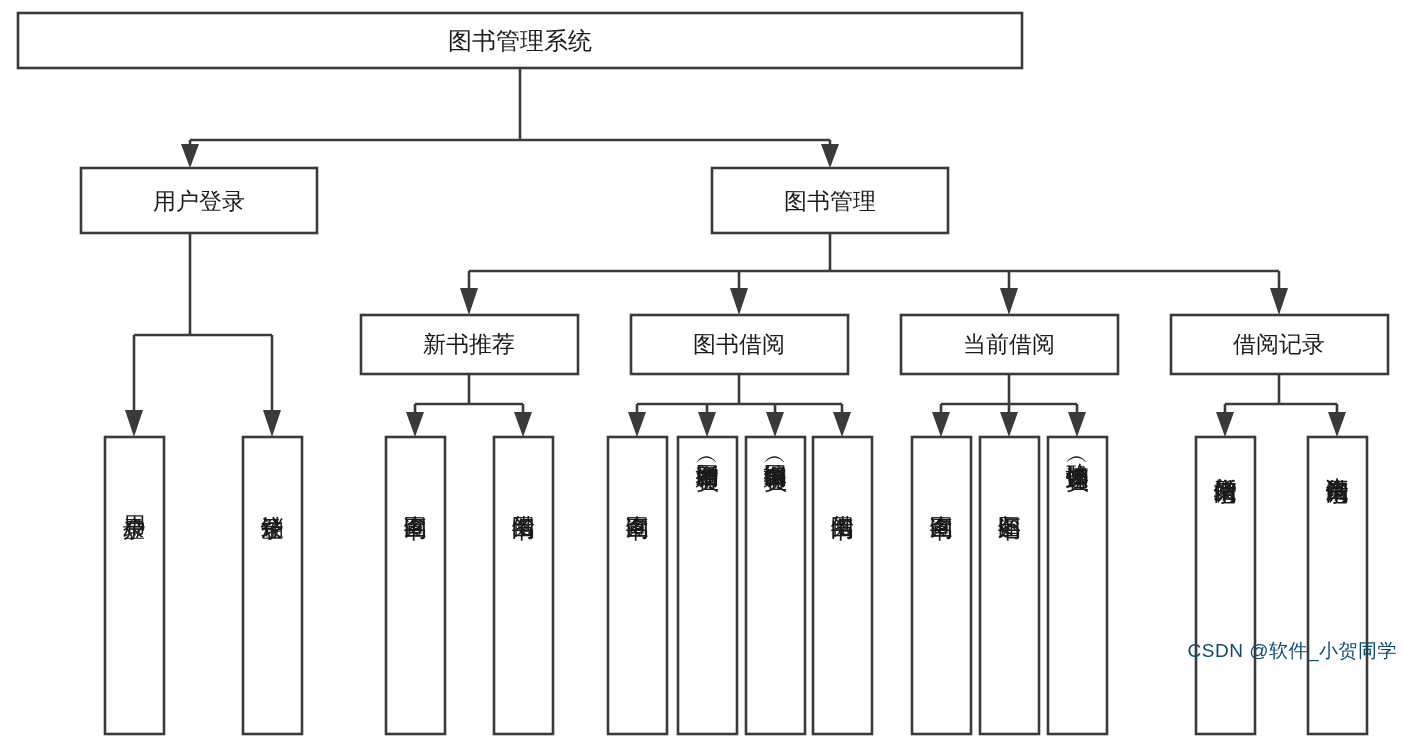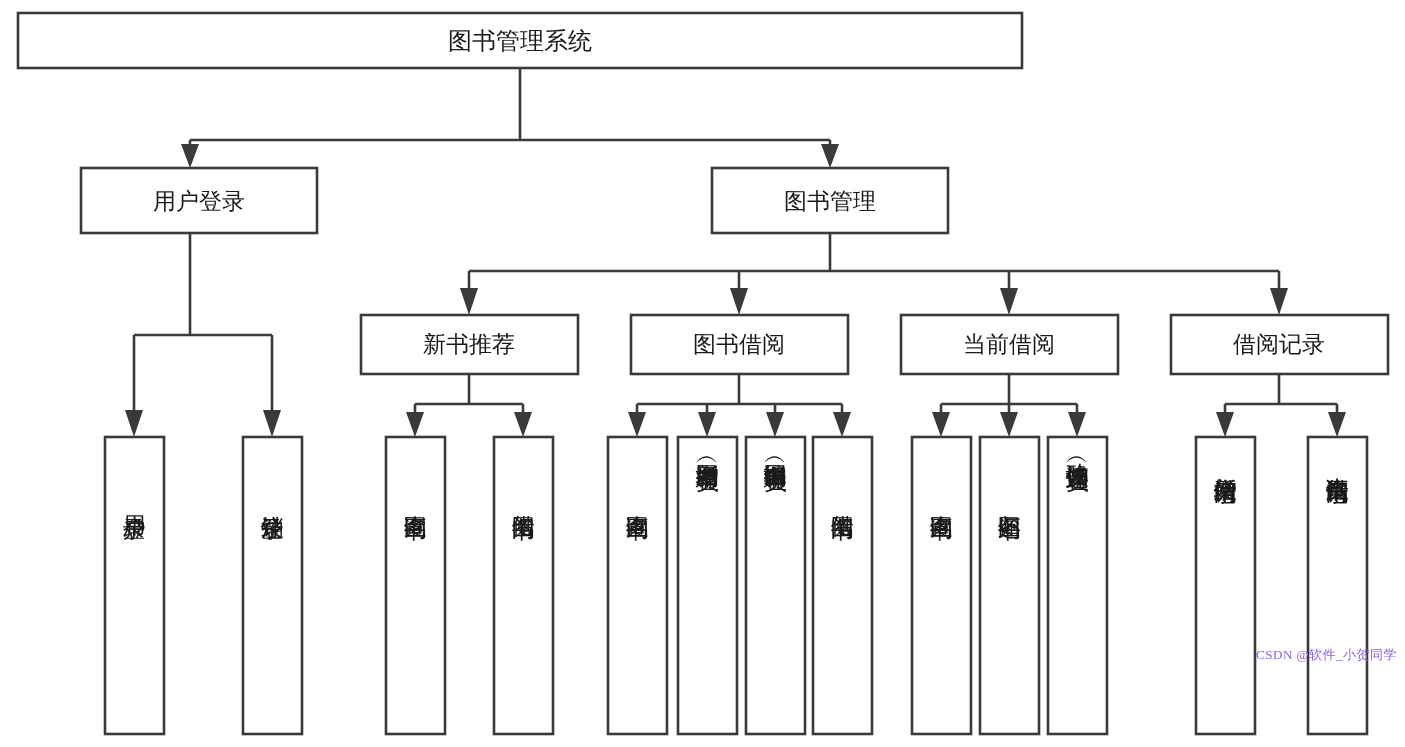--- a/index.html
+++ b/index.html
@@ -71,23 +71,23 @@
     color: #1a1a1a;
     writing-mode: vertical-rl;
     text-orientation: upright;
     letter-spacing: 1px;
     white-space: nowrap;
   }
   .watermark {
     position: absolute;
     right: 8px;
     bottom: 4px;
-    font-family: Liberation Serif, serif;
-    font-size: 13px;
-    color: #8b5cf6;
+    font-family: Liberation Sans, sans-serif;
+    font-size: 19px;
+    color: #0c4a6e;
     white-space: nowrap;
     letter-spacing: 0.5px;
   }
 </style>
 </head>
 <body>
 
 <div id="diagram-root">
 
   <svg class="flow" viewBox="0 0 1405 747">

